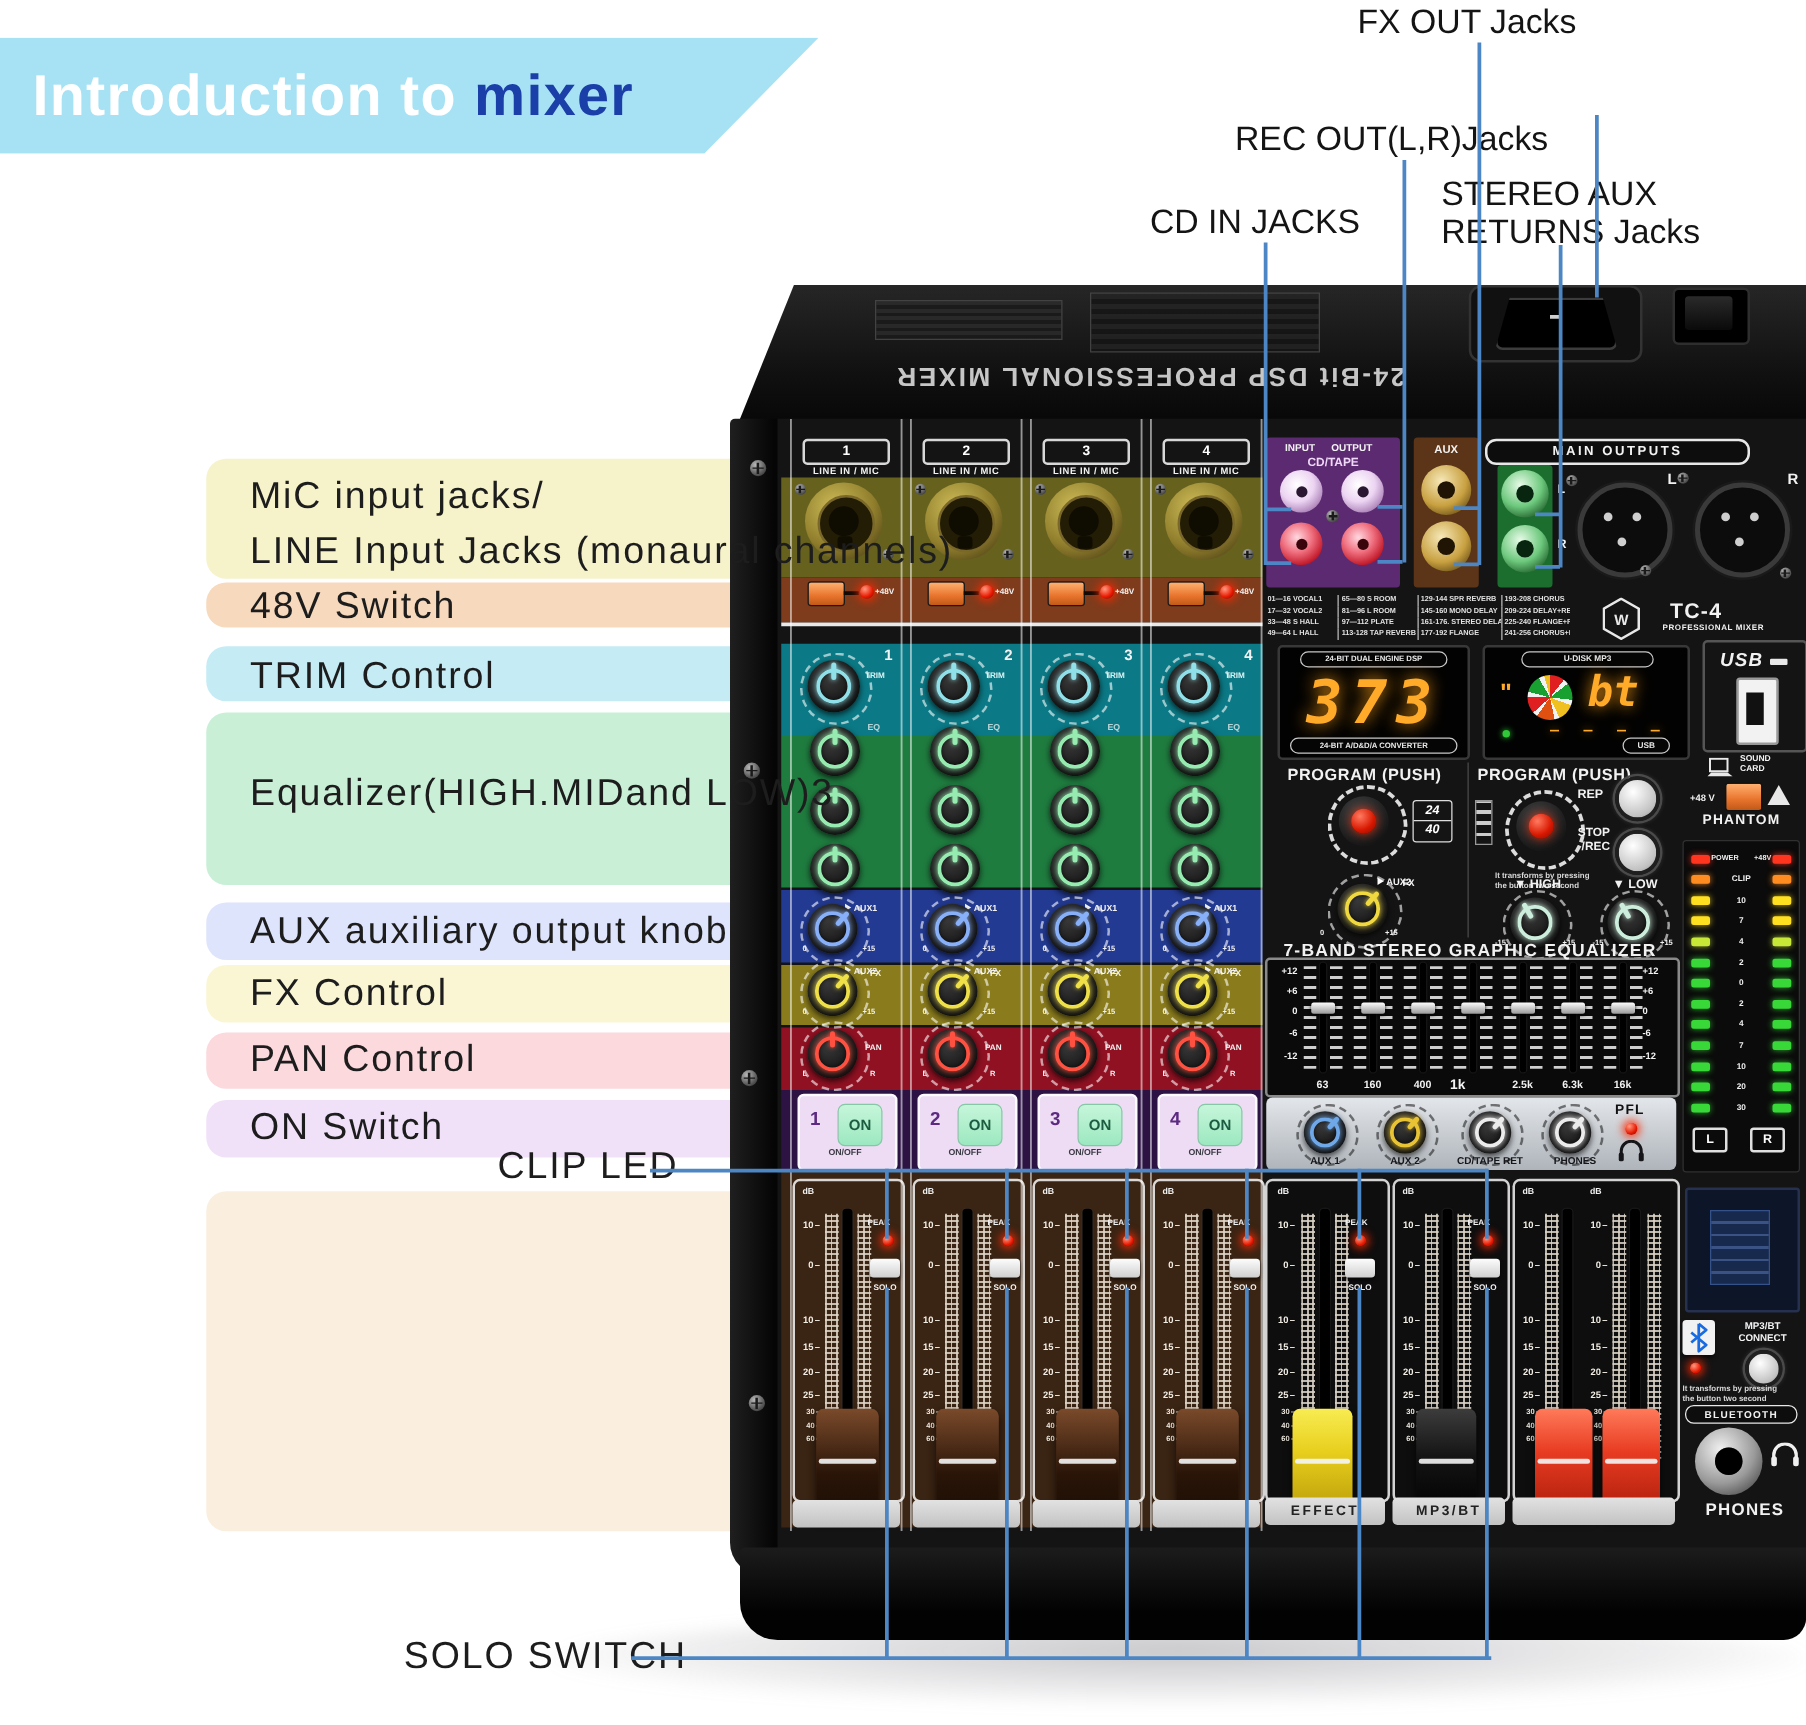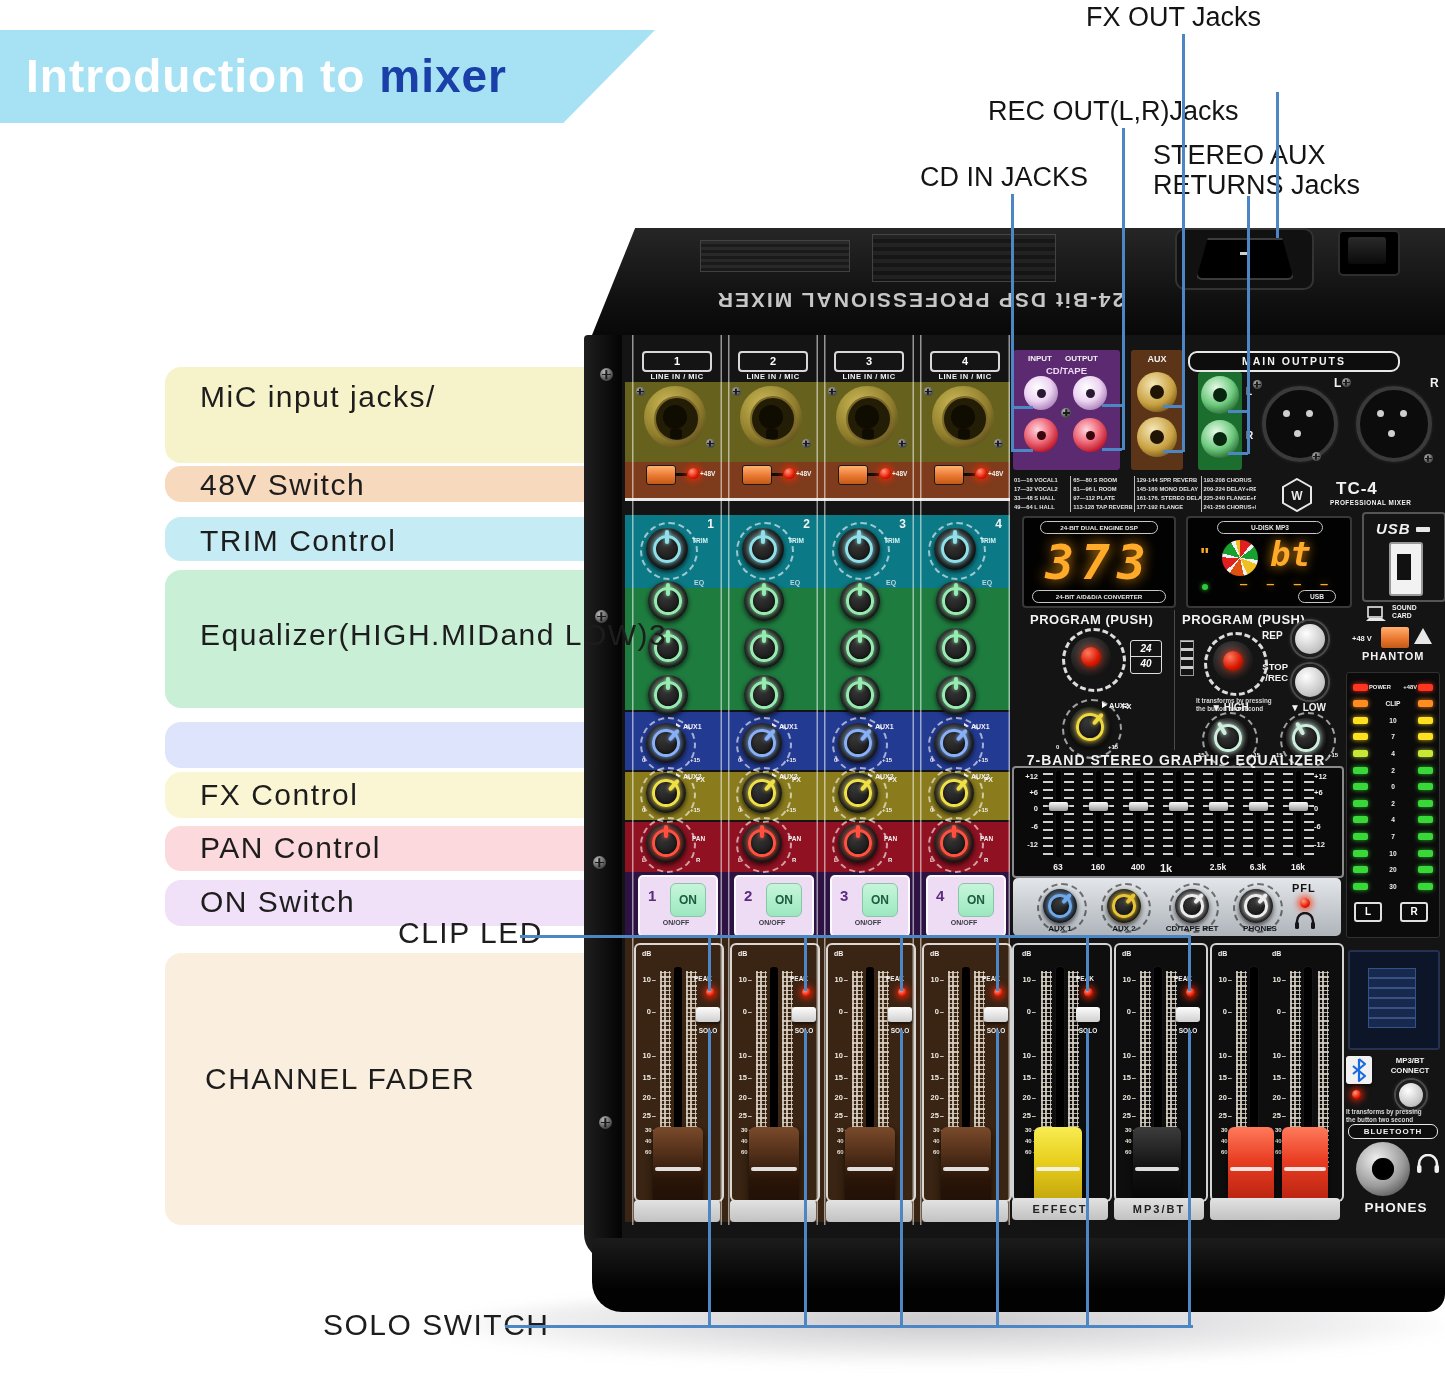--- a/index.html
+++ b/index.html
@@ -89,27 +89,28 @@
   <div class="band" style="top:466px;height:36px;background:#f7d9bd;"></div>
   <div class="band" style="top:517px;height:44px;background:#c5ebf5;"></div>
   <div class="band" style="top:570px;height:138px;background:#c9f0d7;"></div>
   <div class="band" style="top:722px;height:46px;background:#dee4fb;"></div>
   <div class="band" style="top:772px;height:46px;background:#faf6d4;"></div>
   <div class="band" style="top:826px;height:45px;background:#fbd9dd;"></div>
   <div class="band" style="top:880px;height:46px;background:#f1e1f8;"></div>
   <div class="band" style="top:953px;height:272px;background:#faefdf;border-radius:16px;"></div>
 
   <div class="t label-big" style="left:200px;top:380px;z-index:6;">MiC input jacks/</div>
+  <div class="t label-big" style="left:200px;top:424px;z-index:6;">LINE Input Jacks (monaural channels)</div>
   <div class="t label-big" style="left:200px;top:468px;z-index:6;">48V Switch</div>
   <div class="t label-big" style="left:200px;top:524px;z-index:6;">TRIM Control</div>
   <div class="t label-big" style="left:200px;top:618px;z-index:6;">Equalizer(HIGH.MIDand LOW)3</div>
+  <div class="t label-big" style="left:200px;top:728px;z-index:6;">AUX auxiliary output knob</div>
   <div class="t label-big" style="left:200px;top:778px;z-index:6;">FX Control</div>
   <div class="t label-big" style="left:200px;top:831px;z-index:6;">PAN Control</div>
   <div class="t label-big" style="left:200px;top:885px;z-index:6;">ON Switch</div>
-  <div class="t label-big" style="left:205px;top:1062px;z-index:6;">CHANNEL  FADER</div>
   <div class="t label-big" style="left:398px;top:916px;z-index:6;">CLIP LED</div>
   <div class="t label-big" style="left:323px;top:1308px;z-index:6;">SOLO SWITCH</div>
 
   <div class="abs" style="left:440px;top:1292px;width:1005px;height:72px;border-radius:50%;
               background:radial-gradient(ellipse at 50% 40%,rgba(60,60,70,.28),rgba(120,120,130,.12) 55%,rgba(255,255,255,0) 75%);filter:blur(6px);"></div>
 
   <div class="abs" style="left:588px;top:228px;width:857px;height:117px;
               background:linear-gradient(180deg,#262626,#101010 62%,#060606);
               clip-path:polygon(5.5% 0,100% 0,100% 100%,0 100%);"></div>
   <div class="abs" style="left:700px;top:240px;width:148px;height:30px;border:1px solid #4c4c4c;opacity:.8;transform:rotate(180deg);

